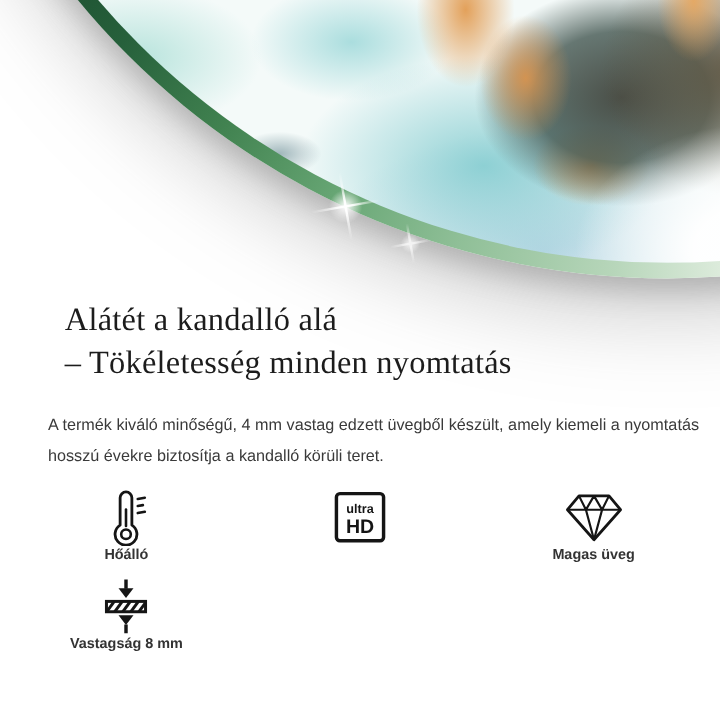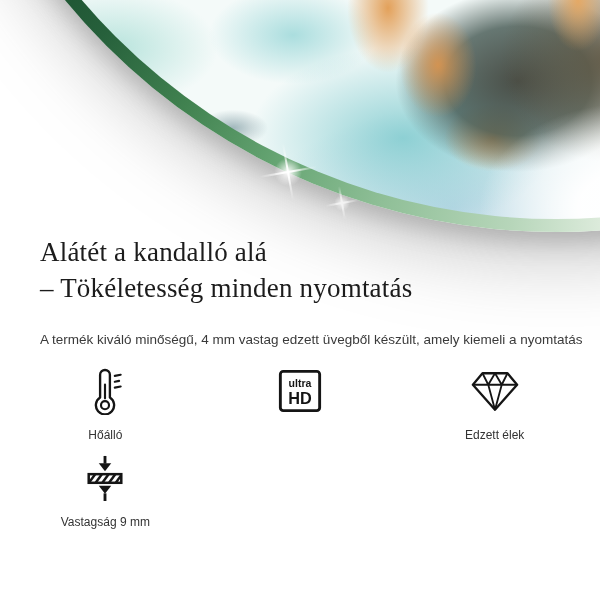--- a/index.html
+++ b/index.html
@@ -56,21 +56,21 @@
   }
   .desc{margin-top:21px;font-size:13.5px;line-height:26px;color:#3a3a3a;}
   .desc-line{white-space:nowrap;}
   
   .features{
     margin:15px -32px 0 -32px; 
     display:grid;grid-template-columns:1fr 1fr 1fr;row-gap:13px;
   }
   .feature{display:flex;flex-direction:column;align-items:center;}
   .icon-box{height:46px;display:flex;align-items:center;justify-content:center;}
-  .feature-label{margin-top:14px;font-size:12px;line-height:14px;color:#333333;text-align:center;}
+  .feature-label{margin-top:1px;font-size:12px;line-height:14px;color:#333333;text-align:center;font-weight:bold;}
   .icon-svg{display:block;}
 </style>
 </head>
 <body>
 
 <div class="page">
 
   <div class="hero">
     <div class="disc">
       <div class="disc-art"></div>
@@ -78,27 +78,28 @@
     <div class="sparkle sparkle-1">
         <span class="glow"></span>
       </div>
     <div class="sparkle sparkle-2">
         <span class="glow"></span>
       </div>
   </div>
 
   <div class="content">
 
-    <h1 class="title" style="margin:0;">
+    <h1 class="title" style="margin:14px;">
       <div>Alátét a kandalló alá</div>
       <div>– Tökéletesség minden nyomtatás</div>
     </h1>
 
     <div class="desc">
       <div class="desc-line">A termék kiváló minőségű, 4 mm vastag edzett üvegből készült, amely kiemeli a nyomtatás</div>
+      <div class="desc-line">hosszú évekre biztosítja a kandalló körüli teret.</div>
     </div>
 
     <div class="features">
 
       <div class="feature">
         <div class="icon-box">
           <svg class="icon-svg" width="36" height="47" viewBox="0 0 36 48" fill="none" xmlns="http://www.w3.org/2000/svg">
             <path d="M13 7 a5 5 0 0 1 10 0 v23.2 a9.3 9.3 0 1 1 -10 0 Z" stroke="#151515" stroke-width="2.4" stroke-linejoin="round"></path>
             <circle cx="18" cy="38" r="4.1" stroke="#151515" stroke-width="2.2"></circle>
             <path d="M18 17 V31" stroke="#151515" stroke-width="2.2" stroke-linecap="round"></path>
@@ -119,21 +120,21 @@
       </div>
 
 
       <div class="feature">
         <div class="icon-box">
           <svg class="icon-svg" width="50" height="43" viewBox="0 0 52 44" fill="none" xmlns="http://www.w3.org/2000/svg">
             <path d="M13 3 H39 L49 15 L26 41 L3 15 Z" stroke="#151515" stroke-width="2.4" stroke-linejoin="round"></path>
             <path d="M3 15 H49 M13 3 L19 15 M39 3 L33 15 M26 3 L19 15 M26 3 L33 15 M19 15 L26 41 M33 15 L26 41" stroke="#151515" stroke-width="1.9" stroke-linejoin="round"></path>
           </svg>
         </div>
-        <div class="feature-label">Edzett élek</div>
+        <div class="feature-label">Magas üveg</div>
       </div>
 
 
       <div class="feature">
         <div class="icon-box">
           <svg class="icon-svg" width="44" height="46" viewBox="0 0 44 48" fill="none" xmlns="http://www.w3.org/2000/svg">
             <path d="M22 1 V9" stroke="#151515" stroke-width="3"></path>
             <path d="M15.5 8.5 H28.5 L22 17 Z" fill="#151515"></path>
             <defs>
               <clipPath id="barClip">
@@ -145,18 +146,18 @@
               <path d="M3 32 L14 17"></path>
                 <path d="M10 32 L21 17"></path>
                 <path d="M17 32 L28 17"></path>
               <path d="M24 32 L35 17"></path>
                 <path d="M31 32 L42 17"></path>
             </g>
             <path d="M15.5 40.5 H28.5 L22 32 Z" fill="#151515" transform="rotate(180 22 36.25)"></path>
             <path d="M22 40 V48" stroke="#151515" stroke-width="3"></path>
           </svg>
         </div>
-        <div class="feature-label">Vastagság 9 mm</div>
+        <div class="feature-label">Vastagság 8 mm</div>
       </div>
 
     </div>
   </div>
 </div>
 
 </body></html>

